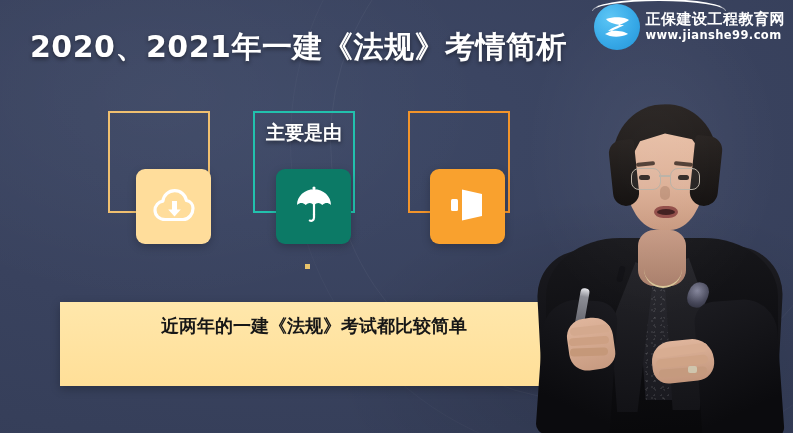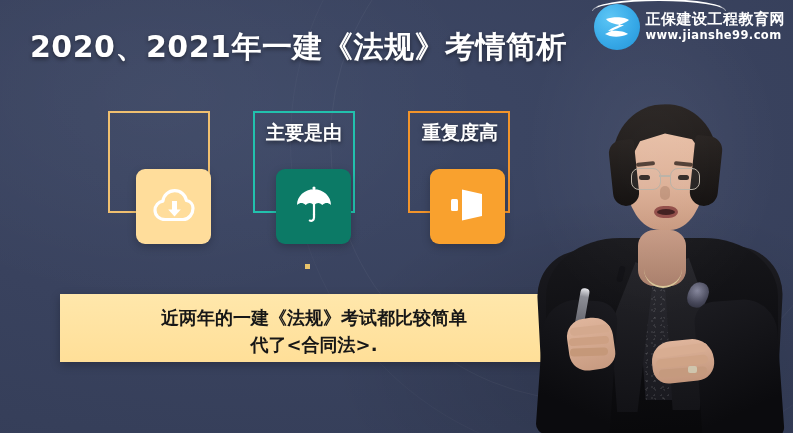--- a/index.html
+++ b/index.html
@@ -165,23 +165,23 @@
     top: 264px;
     width: 5px;
     height: 5px;
     background: #e8c36a;
   }
 
   
   .note {
     position: absolute;
     left: 60px;
-    top: 294px;
+    top: 302px;
     width: 700px;
-    height: 68px;
+    height: 84px;
     background: linear-gradient(180deg, #ffe7ab 0%, #ffdf98 100%);
     box-shadow: 0 3px 9px rgba(0,0,0,0.25);
   }
   .note-text {
     position: absolute;
     left: 0;
     top: 10px;
     width: 508px;
     text-align: center;
     font-size: 18px;
@@ -383,36 +383,34 @@
       <svg width="40" height="40" viewBox="0 0 40 40" aria-hidden="true">
         <path d="M3 20 C3 11.2 10.6 4.2 20 4.2 C29.4 4.2 37 11.2 37 20 C33.6 17.4 31.4 17.6 28.4 20 C25.4 17.2 23.2 17.2 20 20 C16.8 17.2 14.6 17.2 11.6 20 C8.6 17.6 6.4 17.4 3 20 Z" fill="#ffffff"></path>
         <rect x="18.9" y="4" width="2.2" height="26" fill="#ffffff"></rect>
         <path d="M20 29.5 L20 32.5 C20 35.2 17.8 36.4 15.8 35.6" fill="none" stroke="#ffffff" stroke-width="2.2" stroke-linecap="round"></path>
         <rect x="18.4" y="1.4" width="3.2" height="3.2" rx="1.6" fill="#ffffff"></rect>
       </svg>
     </span>
   </div>
 
   <div class="card" id="card3"></div>
-  <div class="card-label" id="label3">重复度高</div>
   <div class="tile" id="tile3">
     <span>
       <svg width="42" height="40" viewBox="0 0 42 40" aria-hidden="true">
         <rect x="4" y="14" width="7" height="12" rx="1.5" fill="#ffffff"></rect>
         <path d="M15 4.5 L15 35.5 L35 31 L35 9 Z" fill="#ffffff"></path>
       </svg>
     </span>
   </div>
 
   <div class="dot"></div>
 
   <div class="note">
     <div class="note-text">
       <div>近两年的一建《法规》考试都比较简单</div>
-      <div>代了&lt;合同法&gt;.</div>
     </div>
   </div>
 
   <div class="presenter">
     <div class="p-el p-shoulderL"></div>
     <div class="p-el p-shoulderR"></div>
     <div class="p-el p-torso"></div>
     <div class="p-el p-inner"></div>
     <div class="p-el p-lapelL"></div>
     <div class="p-el p-lapelR"></div>

